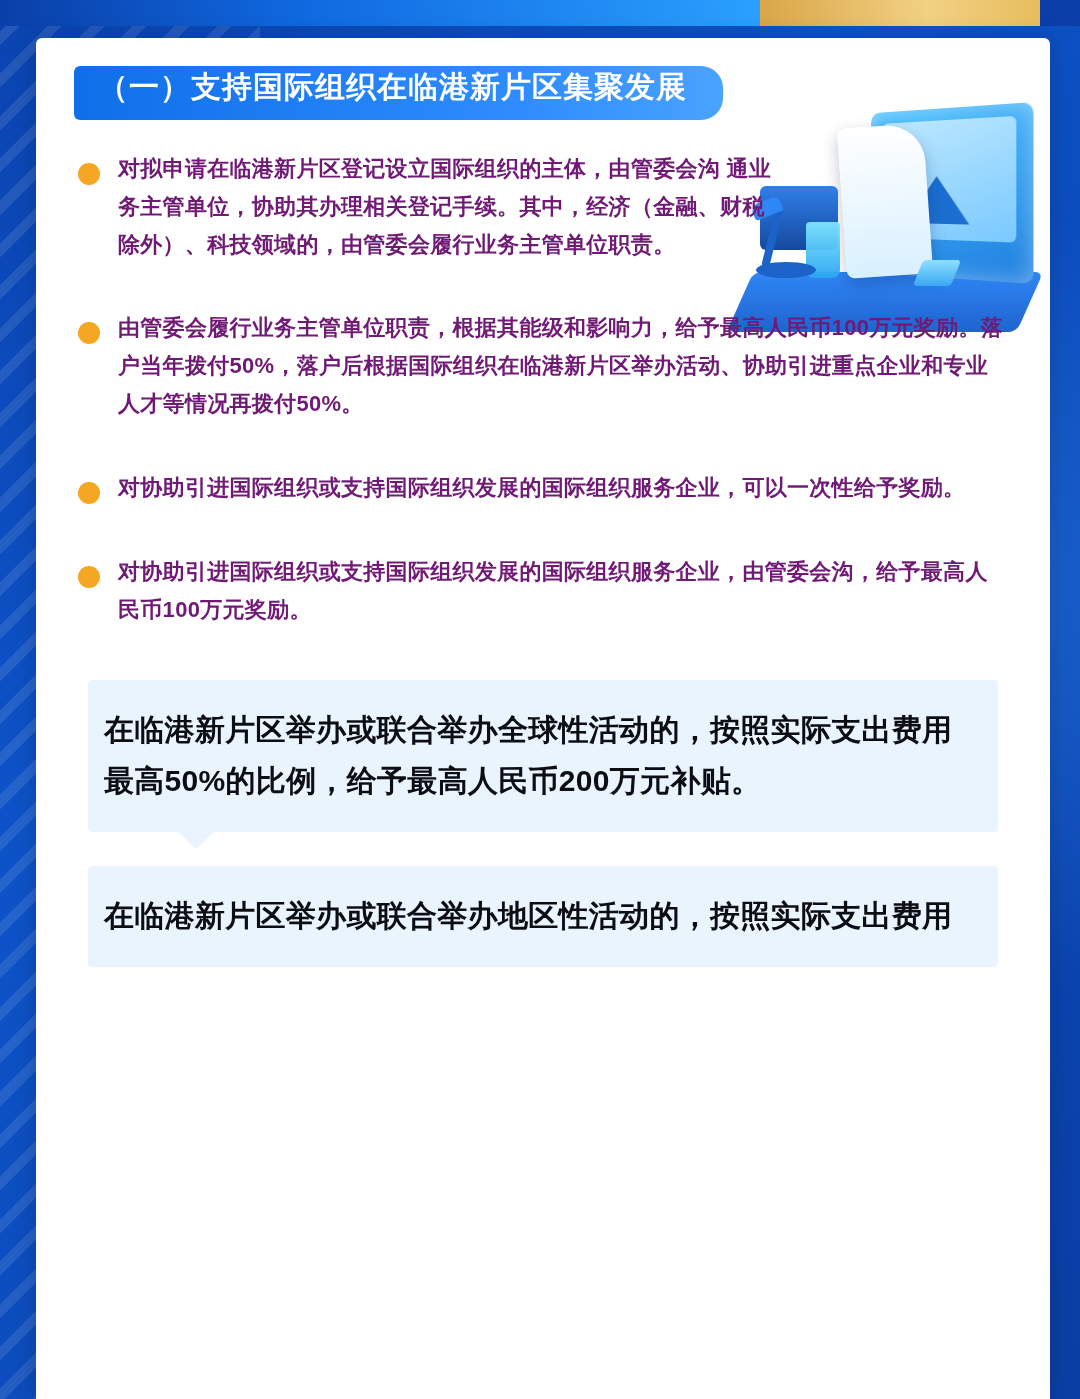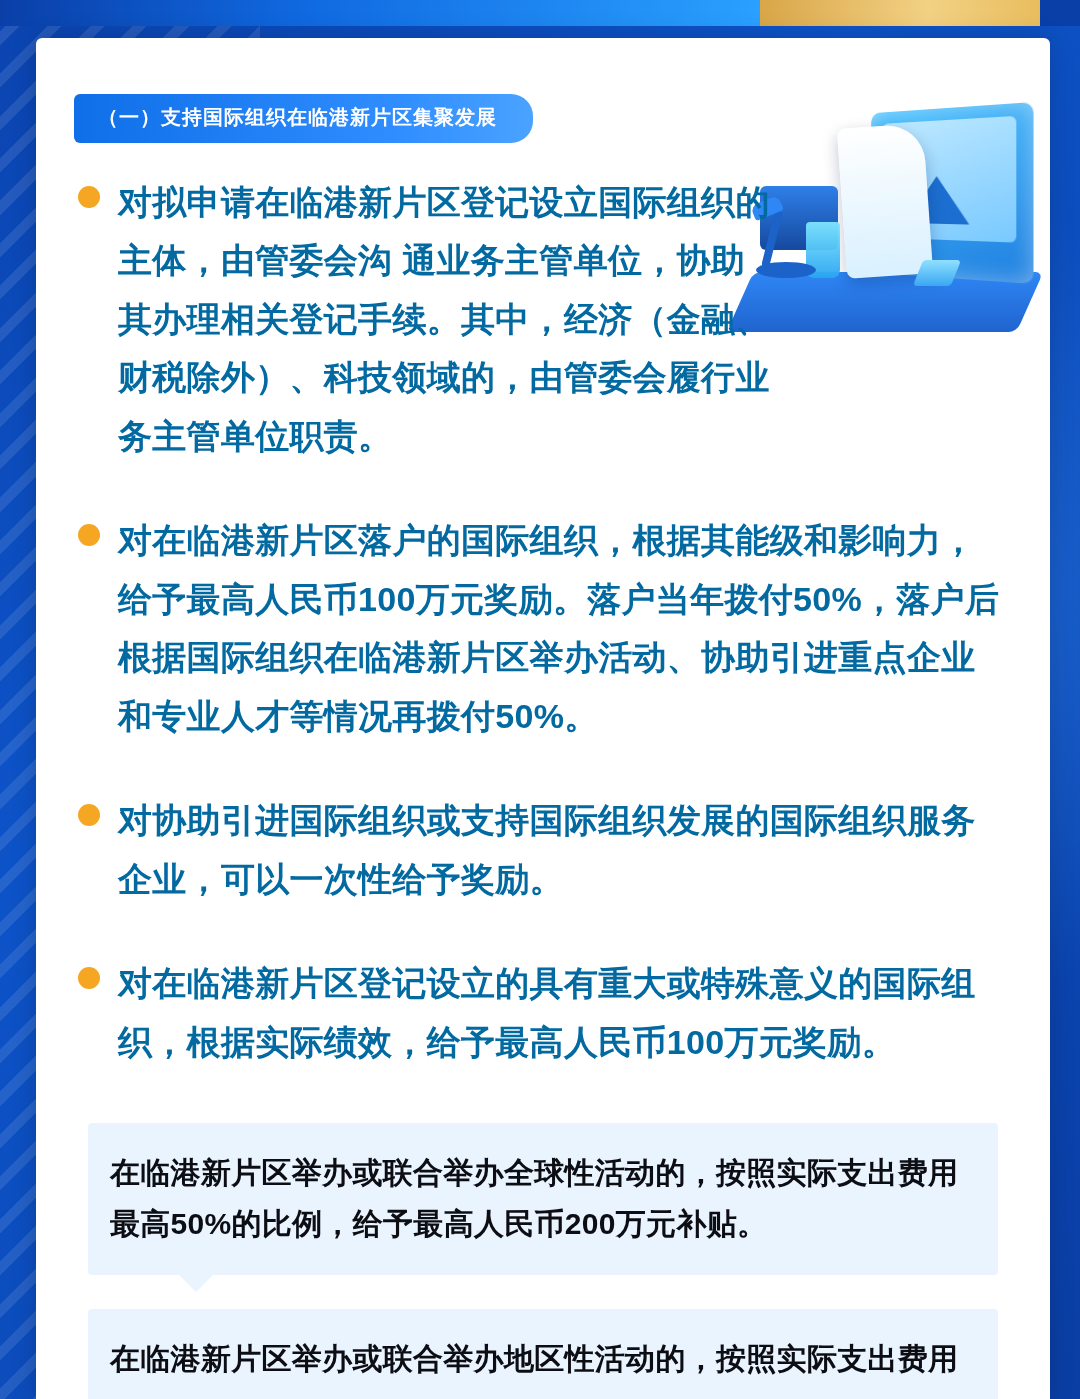--- a/index.html
+++ b/index.html
@@ -80,26 +80,26 @@
     height: 1361px;
     background: #ffffff;
     border-radius: 6px 6px 0 0;
     box-shadow: 0 0 24px rgba(0,0,0,0.18);
     overflow: hidden;
   }
 
   
   .section-head {
     position: relative;
-    margin: 56px 0 0 38px;
+    margin: 28px 0 0 38px;
     display: inline-block;
-    padding: 10px 36px 12px 24px;
+    padding: 1px 36px 12px 24px;
     background: linear-gradient(90deg, #0f6fe8 0%, #2f8dff 70%, #4aa3ff 100%);
     color: #ffffff;
-    font-size: 20px;
+    font-size: 30px;
     font-weight: bold;
     letter-spacing: 1px;
     border-radius: 6px 22px 22px 6px;
     white-space: nowrap;
   }
   .section-head-2 {
     margin-top: 74px;
   }
 
   
@@ -115,23 +115,23 @@
   .dot {
     flex: 0 0 auto;
     width: 22px;
     height: 22px;
     border-radius: 50%;
     background: #f5a623;
     margin-top: 13px;
     margin-right: 18px;
   }
   .bullet-text {
-    font-size: 34px;
+    font-size: 22px;
     line-height: 1.72;
-    color: #0369a1;
+    color: #701a75;
     font-weight: bold;
     letter-spacing: 0.3px;
     max-width: 900px;
   }
   .bullet-item.narrow .bullet-text {
     max-width: 660px;
   }
 
   
   .illus {
@@ -230,21 +230,21 @@
   }
 
   
   .callouts {
     margin: 52px 52px 0 52px;
   }
   .callout {
     position: relative;
     background: #eaf4ff;
     border-radius: 4px;
-    padding: 24px 28px 26px 22px;
+    padding: 24px 28px 26px 16px;
     margin-bottom: 34px;
   }
   .callout-text {
     font-size: 30px;
     line-height: 1.7;
     color: #0d0d14;
     font-weight: bold;
     letter-spacing: 0.3px;
   }
   .callout .arrow {
@@ -293,31 +293,31 @@
 
   <div class="bullet-list">
 
     <div class="bullet-item narrow">
       <div class="dot"></div>
       <div class="bullet-text">对拟申请在临港新片区登记设立国际组织的主体，由管委会沟 通业务主管单位，协助其办理相关登记手续。其中，经济（金融、财税除外）、科技领域的，由管委会履行业务主管单位职责。</div>
     </div>
 
     <div class="bullet-item">
       <div class="dot"></div>
-      <div class="bullet-text">对在临港新片区落户的国际组织，根据其能级和影响力，给予最高人民币100万元奖励。落户当年拨付50%，落户后根据国际组织在临港新片区举办活动、协助引进重点企业和专业人才等情况再拨付50%。</div>
+      <div class="bullet-text">由管委会履行业务主管单位职责，根据其能级和影响力，给予最高人民币100万元奖励。落户当年拨付50%，落户后根据国际组织在临港新片区举办活动、协助引进重点企业和专业人才等情况再拨付50%。</div>
     </div>
 
     <div class="bullet-item">
       <div class="dot"></div>
       <div class="bullet-text">对协助引进国际组织或支持国际组织发展的国际组织服务企业，可以一次性给予奖励。</div>
     </div>
 
     <div class="bullet-item">
       <div class="dot"></div>
-      <div class="bullet-text">对在临港新片区登记设立的具有重大或特殊意义的国际组织，根据实际绩效，给予最高人民币100万元奖励。</div>
+      <div class="bullet-text">对协助引进国际组织或支持国际组织发展的国际组织服务企业，由管委会沟，给予最高人民币100万元奖励。</div>
     </div>
 
   </div>
 
 
   <div class="callouts">
 
     <div class="callout">
       <div class="callout-text">在临港新片区举办或联合举办全球性活动的，按照实际支出费用最高50%的比例，给予最高人民币200万元补贴。</div>
       <div class="arrow"></div>

